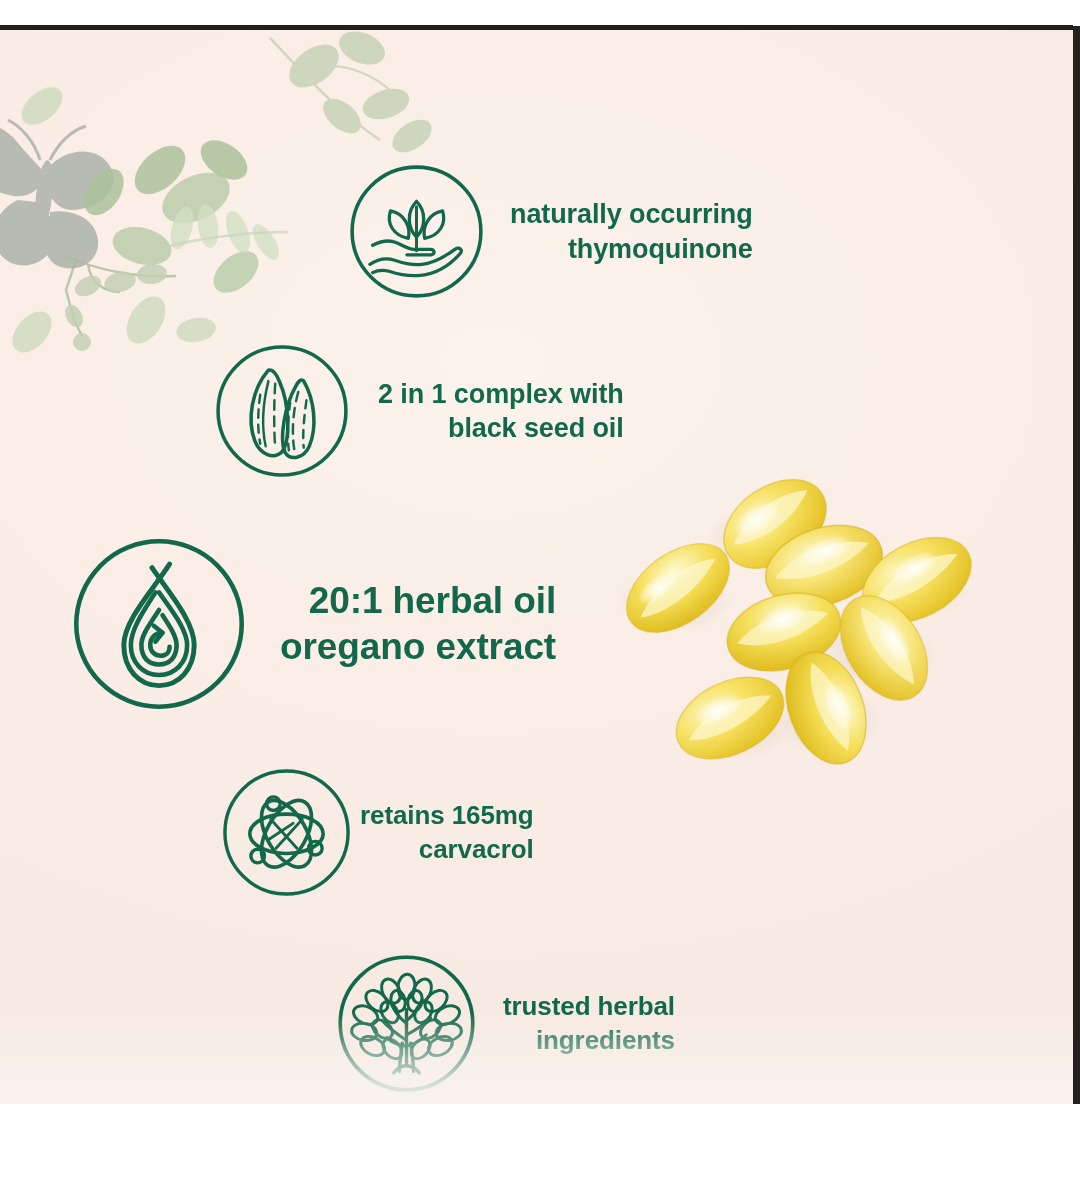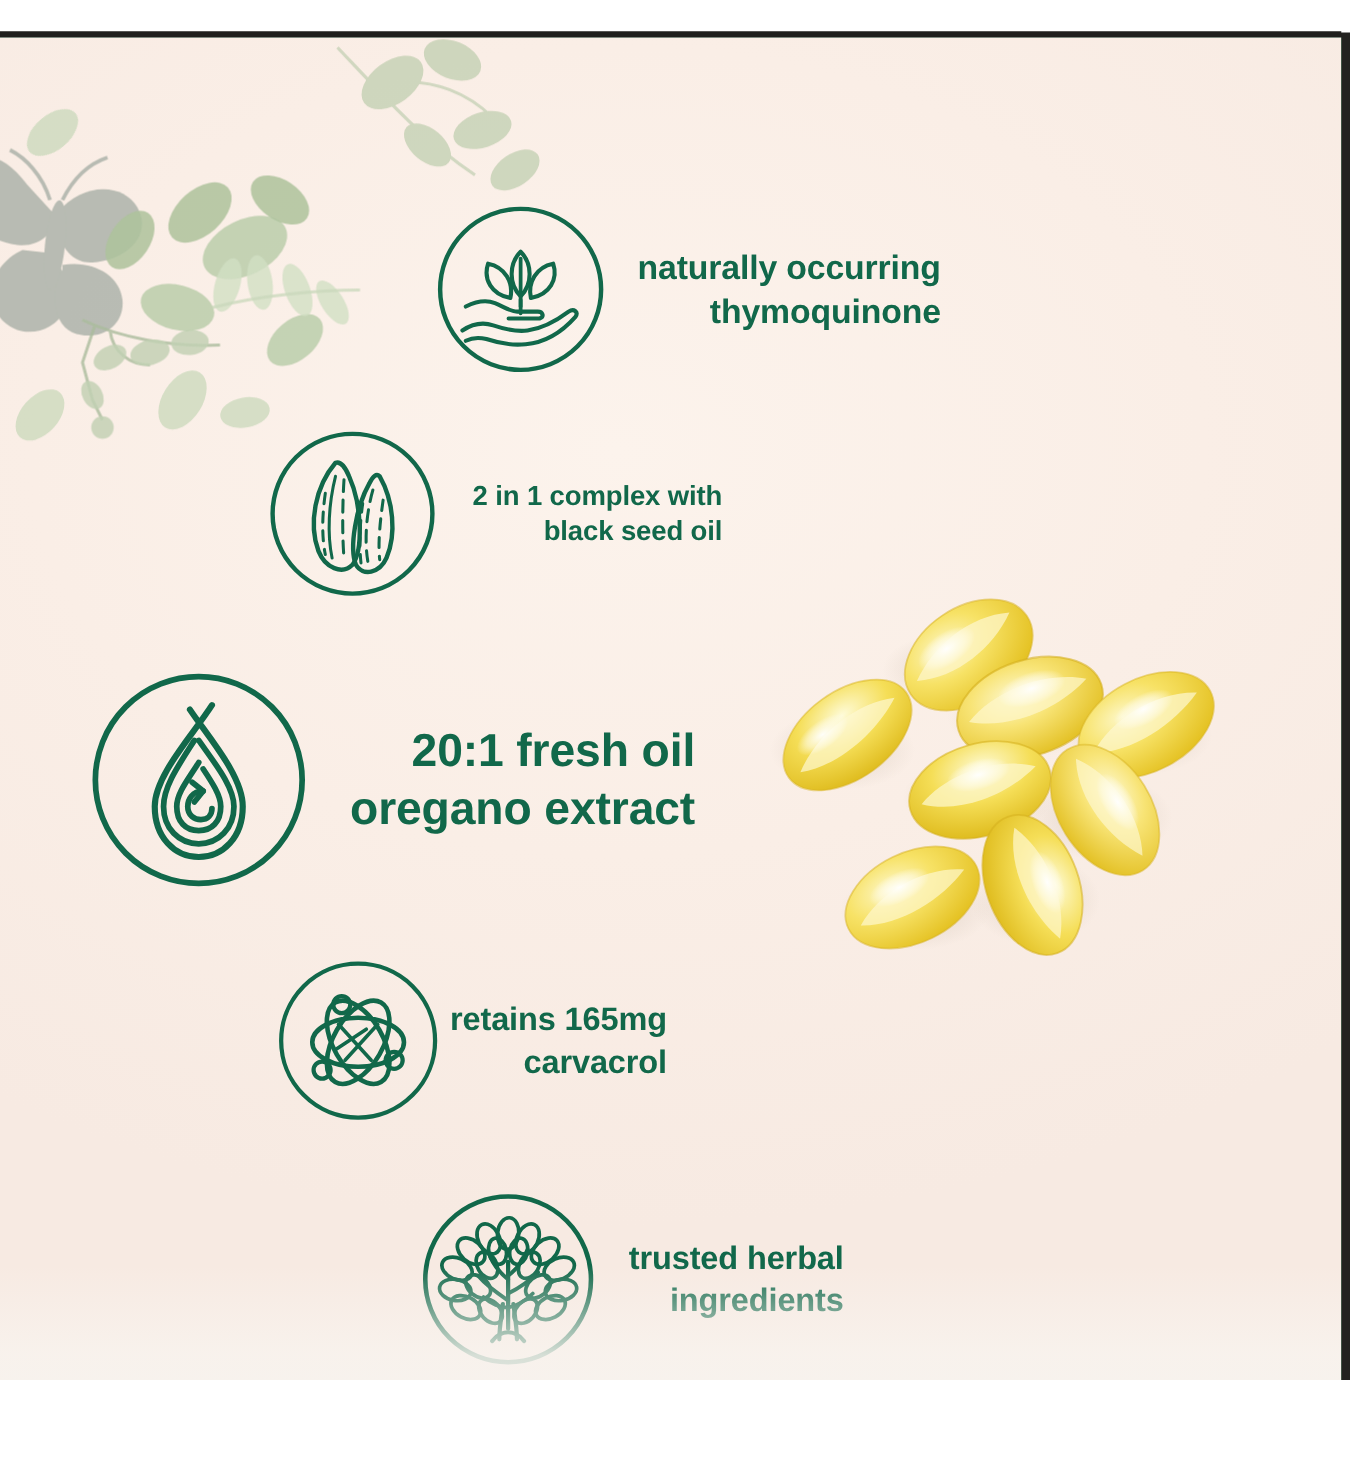--- a/index.html
+++ b/index.html
@@ -110,21 +110,21 @@
     white-space: pre-line;
   }
 
   
   #feature-0 { left: 348px; top: 133px; }
   #feature-0 .icon-circle { width: 137px; height: 137px; }
   #feature-0 .feature-text { margin-left: 25px; font-size: 27px; line-height: 1.27; }
 
   #feature-1 { left: 214px; top: 313px; }
   #feature-1 .icon-circle { width: 136px; height: 136px; }
-  #feature-1 .feature-text { margin-left: 28px; font-size: 22px; line-height: 1.27; }
+  #feature-1 .feature-text { margin-left: 28px; font-size: 27px; line-height: 1.27; }
 
   #feature-2 { left: 71px; top: 506px; }
   #feature-2 .icon-circle { width: 176px; height: 176px; }
   #feature-2 .feature-text { margin-left: 33px; font-size: 37px; line-height: 1.25; }
 
   #feature-3 { left: 221px; top: 737px; }
   #feature-3 .icon-circle { width: 131px; height: 131px; }
   #feature-3 .feature-text { margin-left: 8px; font-size: 26px; line-height: 1.3; }
 
   #feature-4 { left: 336px; top: 923px; }
@@ -274,21 +274,21 @@
             <path d="M46 30 C39 42, 28 52, 28 63 C28 76, 38 86, 50 86" stroke-width="0"></path>
             <path d="M48 32 C41 43, 34 53, 34 62 C34 72, 41 79, 50 79 C59 79, 66 72, 66 62 C66 53, 57 42, 50 32" stroke-width="2.6"></path>
 
             <path d="M50 42 C45 50, 40 56, 40 62 C40 69, 44 73, 50 73 C56 73, 60 69, 60 62 C60 57, 56 51, 52 45" stroke-width="2.6"></path>
 
             <path d="M52 55 C47 55, 45 59, 45 62 C45 66, 48 68, 51 68 C54 68, 56 66, 56 63" stroke-width="2.6"></path>
             <path d="M47 51 L52 55 L48 60" stroke-width="2.6"></path>
           </g>
         </svg>
       </div>
-      <div class="feature-text">20:1 fresh oil
+      <div class="feature-text">20:1 herbal oil
 oregano extract</div>
     </div>
 
     <div class="feature" id="feature-3">
       <div class="icon-circle">
         <svg viewBox="0 0 100 100" xmlns="http://www.w3.org/2000/svg">
           <g fill="none" stroke="#11684a" stroke-linecap="round" stroke-linejoin="round">
             <circle cx="50" cy="50" r="47" stroke-width="2.6"></circle>
 
             <ellipse cx="50" cy="51" rx="28" ry="15" stroke-width="2.8"></ellipse>

